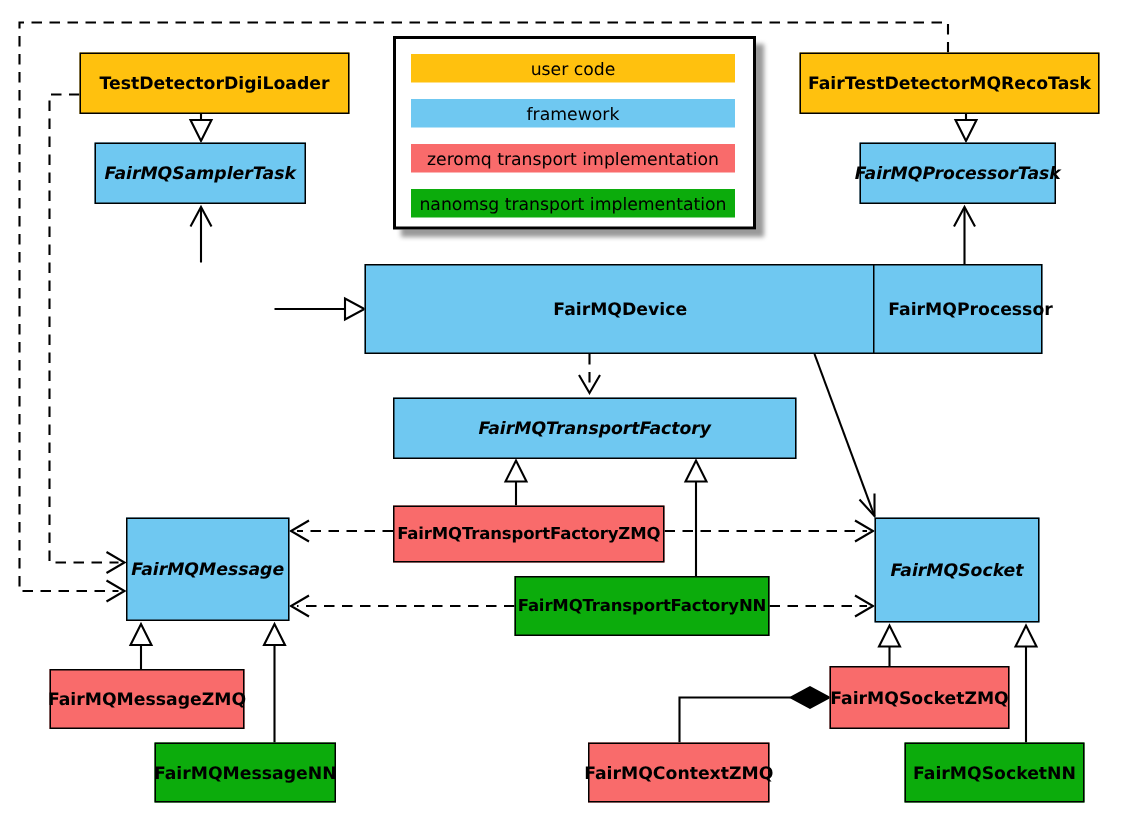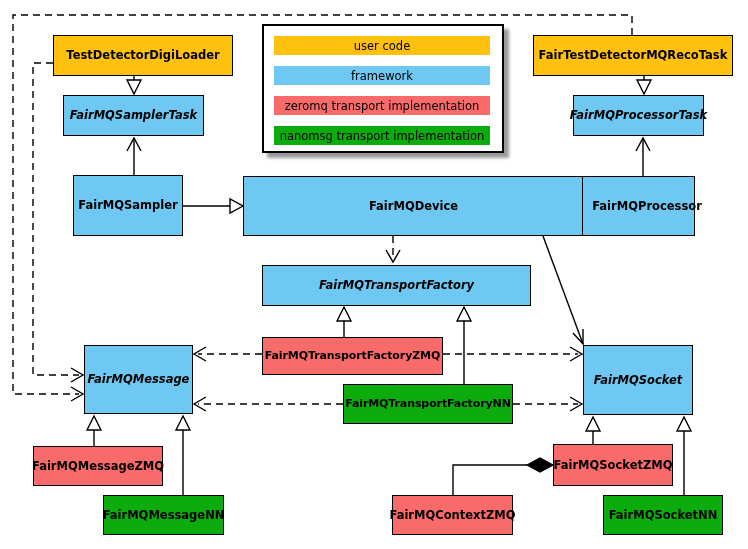--- a/index.html
+++ b/index.html
@@ -109,23 +109,20 @@
     </div>
 
   <div class="node abstract" style="left: 63px; top: 95px; width: 141px; height: 41px; background-color: rgb(111, 200, 241);">
       <span>FairMQSamplerTask</span>
     </div>
 
   <div class="node abstract" style="left: 573px; top: 95px; width: 131px; height: 41px; background-color: rgb(111, 200, 241);">
       <span>FairMQProcessorTask</span>
     </div>
 
-  <div class="node" style="left: 73px; top: 175px; width: 110px; height: 61px; background-color: rgb(111, 200, 241);">
-      <span>FairMQSampler</span>
-    </div>
 
   <div class="node" style="left: 243px; top: 176px; width: 341px; height: 60px; background-color: rgb(111, 200, 241);">
       <span>FairMQDevice</span>
     </div>
 
   <div class="node" style="left: 582px; top: 176px; width: 113px; height: 60px; background-color: rgb(111, 200, 241); padding-left: 17px;">
       <span>FairMQProcessor</span>
     </div>
 
   <div class="node abstract" style="left: 262px; top: 265px; width: 269px; height: 41px; background-color: rgb(111, 200, 241);">

